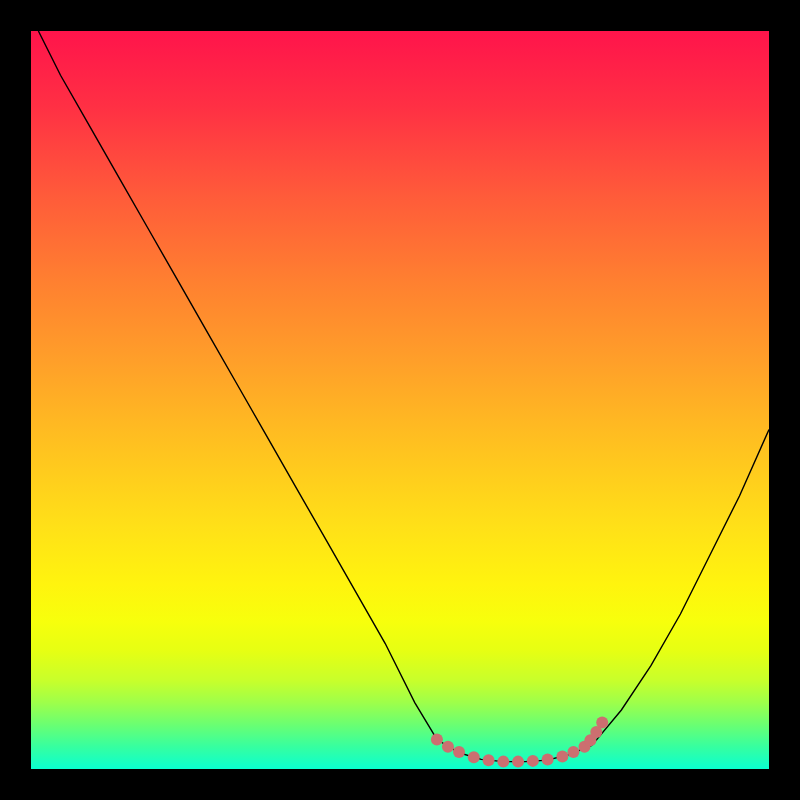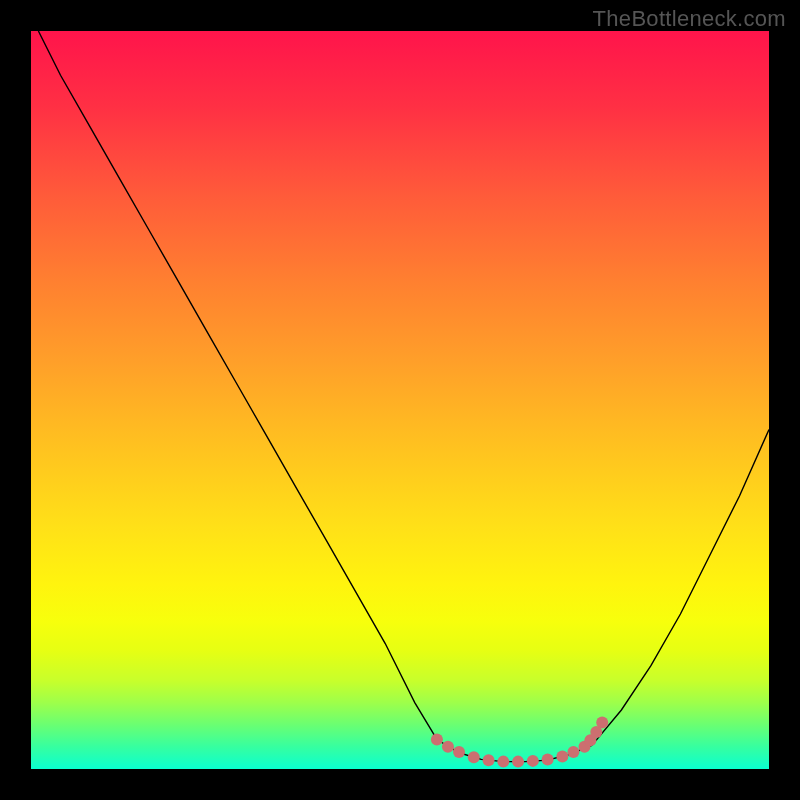--- a/index.html
+++ b/index.html
@@ -67,21 +67,20 @@
     stroke-width: 1.4;
   }
   .dots {
     fill: #cc6f70;
   }
 </style>
 </head>
 <body>
 
 <div class="frame">
-  <div class="watermark">TheBottleneck.com</div>
 
   <div class="plot-area">
     <svg class="curves" viewBox="0 0 738 738">
       <g>
           <path id="series-0" class="thin" d="M7.38 0.00 L29.52 44.28 L59.04 95.94 L88.56 147.60 L118.08 199.26 L147.60 250.92 L177.12 302.58 L206.64 354.24 L236.16 405.90 L265.68 457.56 L295.20 509.22 L324.72 560.88 L354.24 612.54 L383.76 671.58 L405.90 708.48 "></path>
         </g>
       <g>
           <path id="series-1" class="thin" d="M405.90 708.48 L428.04 721.76 L450.18 728.41 L472.32 730.62 L494.46 730.62 L516.60 729.14 L538.74 723.24 L560.88 714.38 "></path>
         </g>
       <g>

